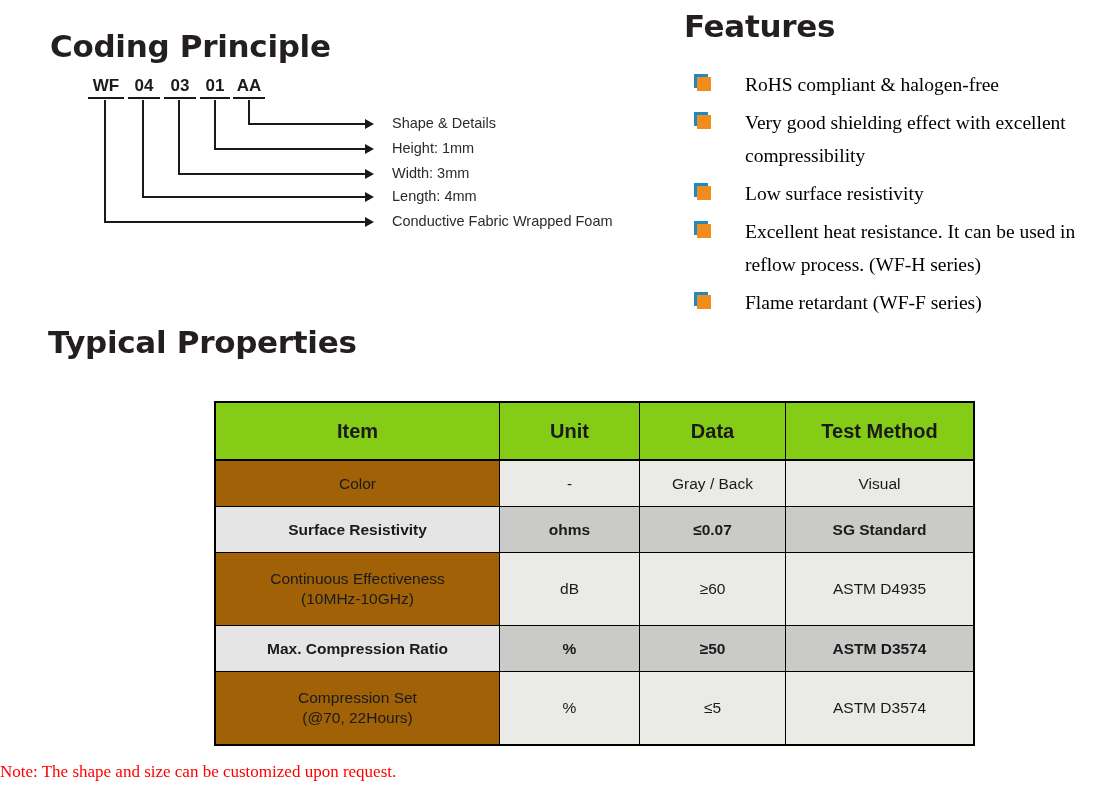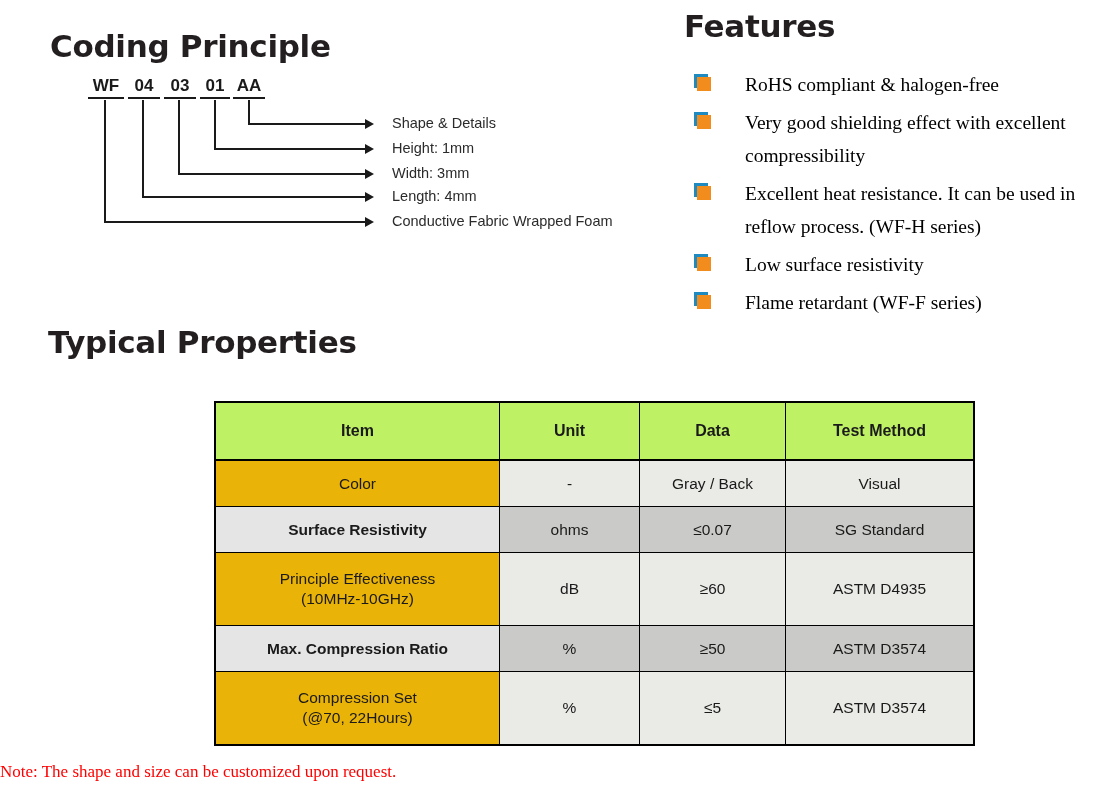--- a/index.html
+++ b/index.html
@@ -123,34 +123,34 @@
     border: 1.5px solid #000;
     text-align: center;
     vertical-align: middle;
     padding: 4px 6px;
     font-size: 15.5px;
     color: #1a1a1a;
     line-height: 20px;
   }
   #props-table thead th {
     font-weight: bold;
-    font-size: 16px;
-    background: #bef264;
+    font-size: 20px;
+    background: #84cc16;
     height: 48px;
     border-bottom: 2.5px solid #000;
   }
   .col-item  { width: 271px; }
   .col-unit  { width: 127px; }
   .col-data  { width: 133px; }
   .col-test  { width: 175px; }
 
   
   tr.dark  td.cell-item { background: #e5e5e5; font-weight: bold; }
-  tr.dark  td.cell-val  { background: #cacac8; }
-  tr.light td.cell-item { background: #eab308; }
+  tr.dark  td.cell-val  { background: #cacac8; font-weight: bold; }
+  tr.light td.cell-item { background: #a16207; }
   tr.light td.cell-val  { background: #eaeae6; }
 
   td.cell-item { font-size: 15.5px; }
 
   .r-tall td { height: 64px; }
   .r-short td { height: 37px; }
 
   
   #table-note {
     left: 0; top: 762px;
@@ -221,29 +221,29 @@
         <span class="bullet-front"></span>
     </span>
     <span class="feature-text">Very good shielding effect with excellent compressibility</span>
   </div>
 
   <div class="feature-row">
     <span class="bullet-wrap">
       <span class="bullet-back"></span>
         <span class="bullet-front"></span>
     </span>
+    <span class="feature-text">Low surface resistivity</span>
+  </div>
+
+  <div class="feature-row">
+    <span class="bullet-wrap">
+      <span class="bullet-back"></span>
+        <span class="bullet-front"></span>
+    </span>
     <span class="feature-text">Excellent heat resistance. It can be used in reflow process. (WF-H series)</span>
-  </div>
-
-  <div class="feature-row">
-    <span class="bullet-wrap">
-      <span class="bullet-back"></span>
-        <span class="bullet-front"></span>
-    </span>
-    <span class="feature-text">Low surface resistivity</span>
   </div>
 
   <div class="feature-row">
     <span class="bullet-wrap">
       <span class="bullet-back"></span>
         <span class="bullet-front"></span>
     </span>
     <span class="feature-text">Flame retardant (WF-F series)</span>
   </div>
 </div>
@@ -264,21 +264,21 @@
       <td class="cell-val">Gray / Back</td>
       <td class="cell-val">Visual</td>
     </tr>
     <tr class="dark r-short">
       <td class="cell-item">Surface Resistivity</td>
       <td class="cell-val">ohms</td>
       <td class="cell-val">≤0.07</td>
       <td class="cell-val">SG Standard</td>
     </tr>
     <tr class="light r-tall">
-      <td class="cell-item" style="white-space:pre-line;">Principle Effectiveness
+      <td class="cell-item" style="white-space:pre-line;">Continuous Effectiveness
 (10MHz-10GHz)</td>
       <td class="cell-val">dB</td>
       <td class="cell-val">≥60</td>
       <td class="cell-val">ASTM D4935</td>
     </tr>
     <tr class="dark r-short">
       <td class="cell-item">Max. Compression Ratio</td>
       <td class="cell-val">%</td>
       <td class="cell-val">≥50</td>
       <td class="cell-val">ASTM D3574</td>

